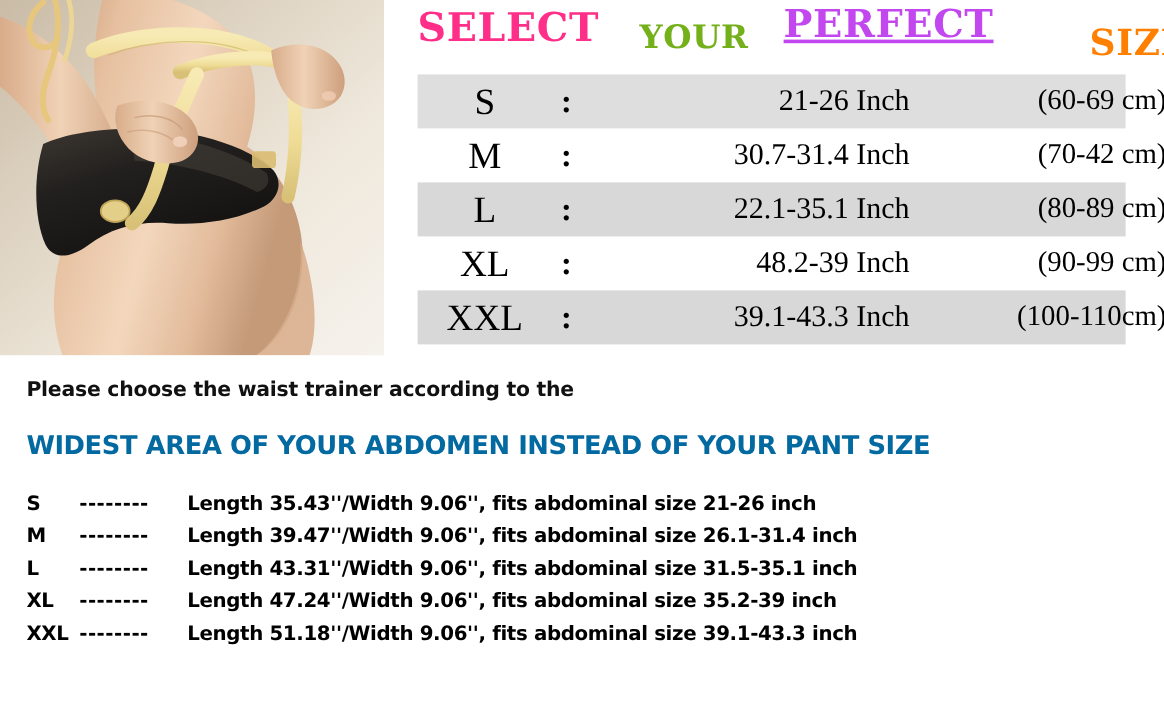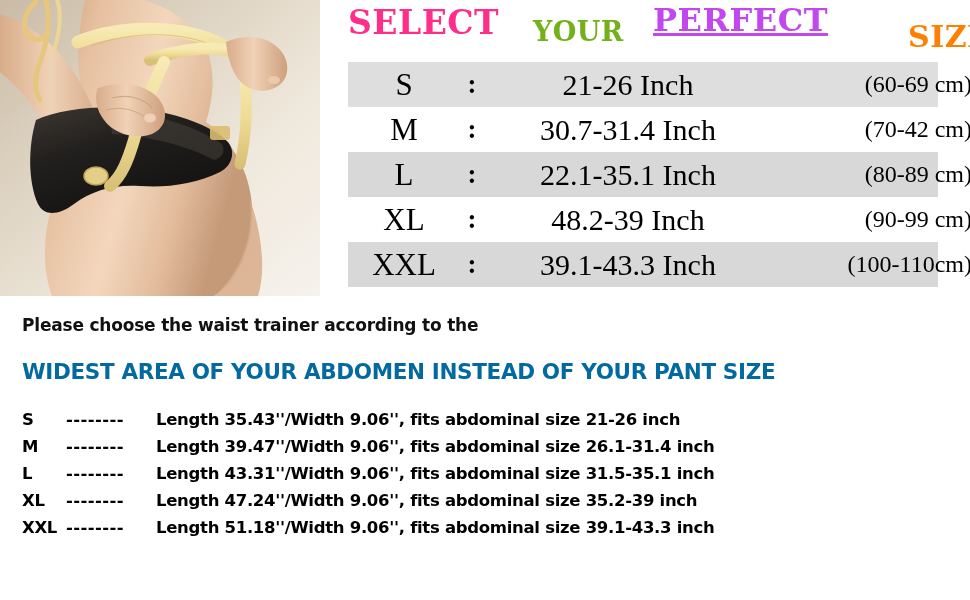--- a/index.html
+++ b/index.html
@@ -66,21 +66,21 @@
 
   .cell {
     position: absolute;
     font-family: "Liberation Serif", "DejaVu Serif", serif;
     color: #000000;
     line-height: 45px;
     white-space: nowrap;
   }
   .c-size  { left: 0px;   width: 112px; text-align: center; font-size: 31px; }
   .c-colon { left: 112px; width: 24px;  text-align: center; font-size: 27px; font-weight: bold; }
-  .c-inch  { left: 150px; width: 260px; text-align: center; font-size: 30px; font-family: Liberation Serif, serif; }
+  .c-inch  { left: 150px; width: 260px; text-align: right; font-size: 25px; font-family: Liberation Serif, serif; }
   .c-cm    { left: 434px; width: 190px; text-align: right; font-size: 24px; }
 
   
   .note-line-1 {
     position: absolute;
     left: 22px;
     top: 315px;
     font-family: "DejaVu Sans", sans-serif;
     font-weight: bold;
     font-size: 17px;

